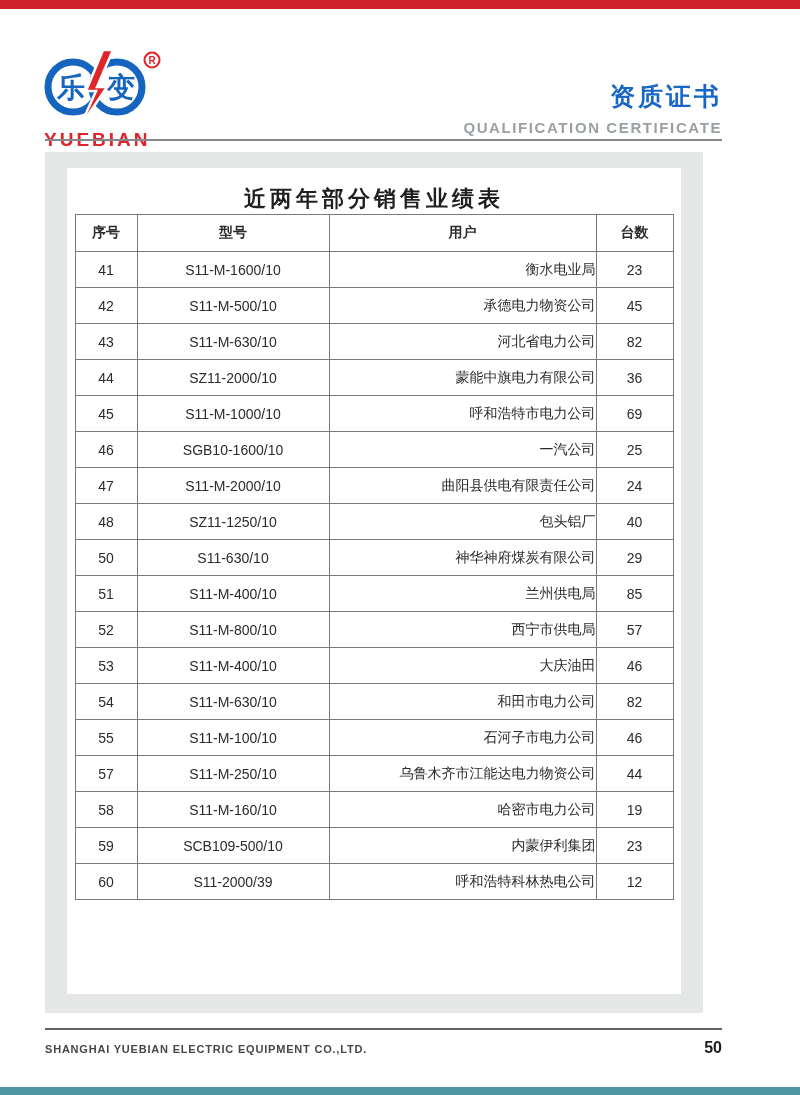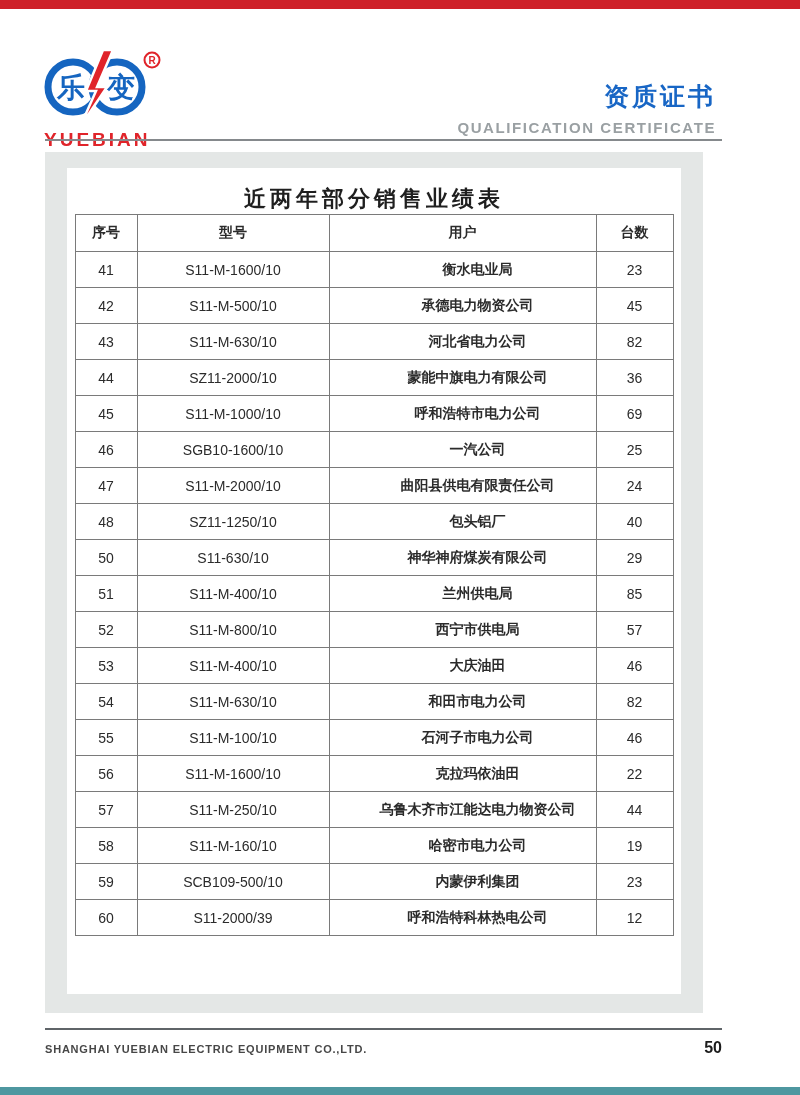--- a/index.html
+++ b/index.html
@@ -14,21 +14,21 @@
   .top-bar { position:absolute; top:0; left:0; width:800px; height:9px; background:#ce2129; }
   .bottom-bar { position:absolute; bottom:0; left:0; width:800px; height:8px; background:#4e97a0; }
 
   
   .logo-block { position:absolute; left:42px; top:50px; width:125px; }
   .logo-svg { display:block; }
   .brand-wordmark {
     color:#e0242a; font-size:19px; font-weight:800; letter-spacing:3px;
     margin-top:1px; margin-left:2px;
   }
-  .head-titles { position:absolute; right:84px; top:80px; text-align:right; }
+  .head-titles { position:absolute; right:78px; top:80px; text-align:right; }
   .title-cn { color:#1866c5; font-size:25px; font-weight:700; letter-spacing:3px; }
   .title-en { color:#9aa0a3; font-size:15px; font-weight:700; letter-spacing:1.6px; margin-top:6px; }
   .header-rule { position:absolute; left:45px; top:139px; width:677px; height:2px; background:#85898c; }
 
   
   .gray-panel { position:absolute; left:45px; top:152px; width:658px; height:861px; background:#e4e7e6;padding-left:12px; }
   .white-card { position:absolute; left:22px; top:16px; right:22px; bottom:19px; background:#ffffff; }
   .sheet-title {
     text-align:center; margin-top:16px;
     font-size:22px; font-weight:700; color:#1f1f1f; letter-spacing:4px;
@@ -36,21 +36,21 @@
 
   table.sales { width:598px; margin:0 auto 0 auto; border-collapse:collapse; table-layout:fixed; }
   table.sales th, table.sales td {
     border:1px solid #7a7a7a;
     color:#2b2b2b; font-size:14px; font-weight:400;
     text-align:center; vertical-align:middle;
     overflow:hidden; white-space:nowrap;
   }
   table.sales th { height:37px; font-weight:700; font-size:14px; }
   table.sales td { height:36px; }
-  table.sales .c2, table.sales th.c2h { text-align:center; padding-left:30px;font-weight:bold; }
+  table.sales .c2, table.sales th.c2h { text-align:right; padding-left:30px; }
   col.w0 { width:62px; } col.w1 { width:192px; } col.w2 { width:267px; } col.w3 { width:77px; }
 
   
   .footer-rule { position:absolute; left:45px; top:1028px; width:677px; height:2px; background:#5f6468; }
   .footer-row { position:absolute; left:45px; top:1040px; width:677px; height:18px; }
   .footer-company {
     text-align:left; color:#474747; font-size:11px; letter-spacing:0.8px; font-weight:700;
     line-height:18px;
   }
   .page-number {
@@ -183,26 +183,20 @@
             <td class="c2">和田市电力公司</td>
             <td class="c3">82</td>
           </tr>
           <tr>
             <td class="c0">55</td>
             <td class="c1">S11-M-100/10</td>
             <td class="c2">石河子市电力公司</td>
             <td class="c3">46</td>
           </tr>
           <tr>
-            <td class="c0">56</td>
-            <td class="c1">S11-M-1600/10</td>
-            <td class="c2">克拉玛依油田</td>
-            <td class="c3">22</td>
-          </tr>
-          <tr>
             <td class="c0">57</td>
             <td class="c1">S11-M-250/10</td>
             <td class="c2">乌鲁木齐市江能达电力物资公司</td>
             <td class="c3">44</td>
           </tr>
           <tr>
             <td class="c0">58</td>
             <td class="c1">S11-M-160/10</td>
             <td class="c2">哈密市电力公司</td>
             <td class="c3">19</td>

